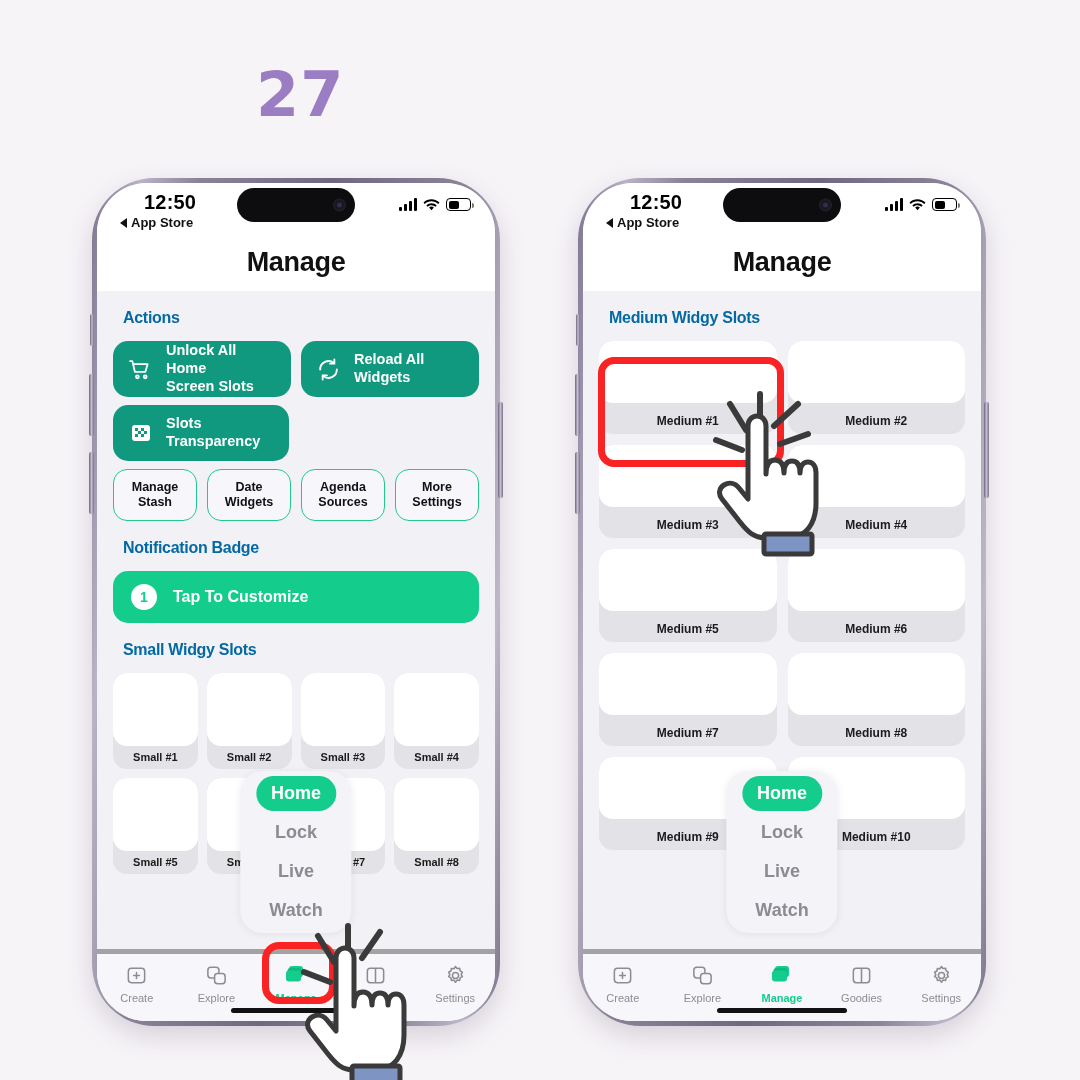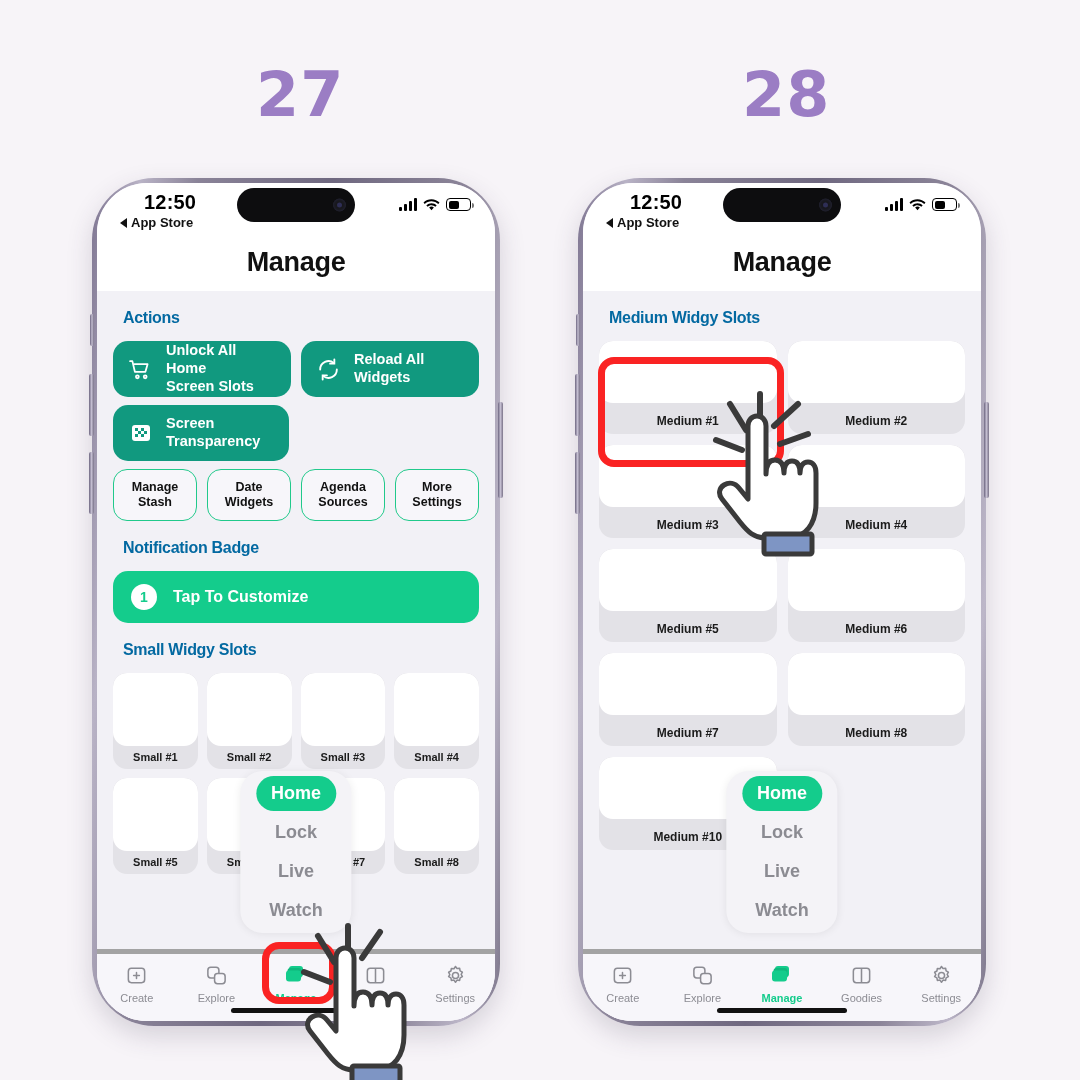--- a/index.html
+++ b/index.html
@@ -218,21 +218,20 @@
   .tapburst { position:absolute; z-index: 9; pointer-events:none; }
   #burst-1 { left: 300px; top: 920px; }
   #burst-2 { left: 712px; top: 388px; }
 </style>
 </head>
 <body>
 
 <div class="stage">
 
   <div class="step-num" id="step-num-1">27</div>
-  <div class="step-num" id="step-num-2">28</div>
 
   <div class="phone" id="phone-1">
     <div class="btn-side btn-silence"></div>
     <div class="btn-side btn-volup"></div>
     <div class="btn-side btn-voldn"></div>
     <div class="btn-side btn-power"></div>
     <div class="phone-inner">
       <div class="screen">
 
         <div class="statusbar">
@@ -309,21 +308,21 @@
                       <rect x="6" y="7" width="3" height="3"></rect>
                       <rect x="12" y="7" width="3" height="3"></rect>
                       <rect x="9" y="10" width="3" height="3"></rect>
                       <rect x="15" y="10" width="3" height="3"></rect>
                       <rect x="6" y="13" width="3" height="3"></rect>
                       <rect x="12" y="13" width="3" height="3"></rect>
                     </g>
                   </svg>
               </span>
               <span class="lbl">
-                <span>Screen</span><br><span>Transparency</span>
+                <span>Slots</span><br><span>Transparency</span>
               </span>
             </div>
             <div style="flex:1"></div>
           </div>
 
           <div class="row">
             <div class="pill">
               <span><span>Manage</span><br><span>Stash</span></span>
             </div>
             <div class="pill">
@@ -511,20 +510,24 @@
                 <div class="thumb"></div>
                 <div class="cap">Medium #6</div>
               </div>
             <div class="slot">
                 <div class="thumb"></div>
                 <div class="cap">Medium #7</div>
               </div>
             <div class="slot">
                 <div class="thumb"></div>
                 <div class="cap">Medium #8</div>
+              </div>
+            <div class="slot">
+                <div class="thumb"></div>
+                <div class="cap">Medium #9</div>
               </div>
             <div class="slot">
                 <div class="thumb"></div>
                 <div class="cap">Medium #10</div>
               </div>
           </div>
         </div>
 
         <div class="segmented">
           <div class="seg active">Home</div>

